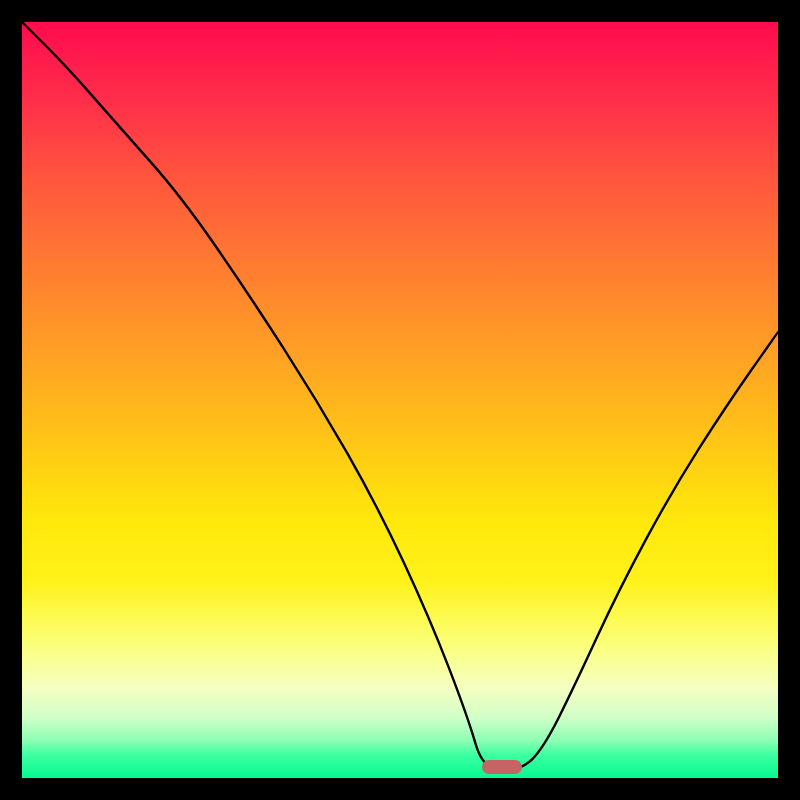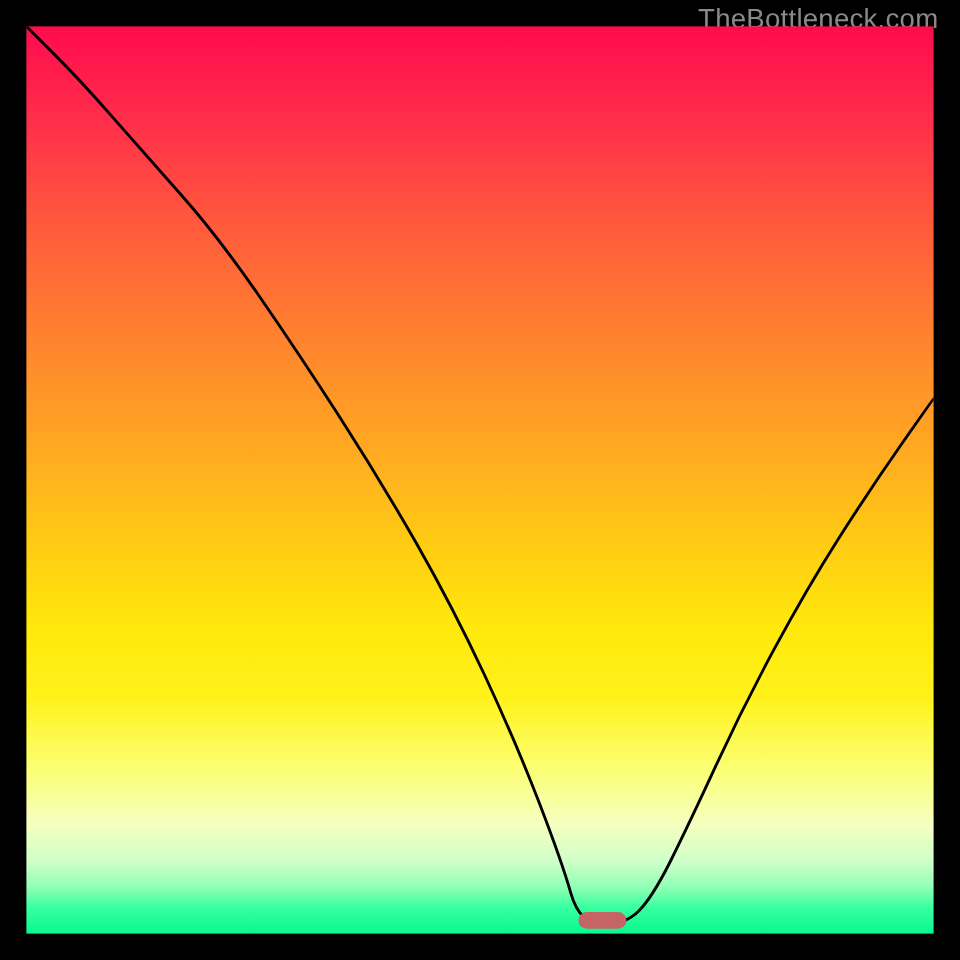--- a/index.html
+++ b/index.html
@@ -23,21 +23,20 @@
       #06f992 100%);
   }
   svg.curve{position:absolute;left:0;top:0;width:756px;height:756px}
   .marker{position:absolute;width:40px;height:14px;border-radius:7px;background:#c66364}
   .watermark{position:absolute;top:2px;right:18px;color:#8a8a8a;font-size:23px;letter-spacing:.2px}
 </style>
 </head>
 <body>
 
 <div class="frame">
-  <div class="watermark">TheBottleneck.com</div>
   <div class="plot">
     <div class="gradient"></div>
     <svg class="curve" viewBox="0 0 756 756" preserveAspectRatio="none">
       <path id="curve-path" fill="none" stroke="#000" stroke-width="2.4" stroke-linecap="round" stroke-linejoin="round" d="M 0.0 0.0 Q 0.0 0.0 22.7 22.7 Q 45.4 45.4 71.8 75.6 Q 98.3 105.8 128.5 139.9 Q 158.8 173.9 192.8 223.0 Q 226.8 272.2 260.8 325.1 Q 294.8 378.0 325.1 430.9 Q 355.3 483.8 381.8 540.5 Q 408.2 597.2 427.1 646.4 Q 446.0 695.5 453.6 722.0 Q 461.2 748.4 480.1 748.4 Q 499.0 748.4 510.3 737.1 Q 521.6 725.8 536.8 695.5 Q 551.9 665.3 574.6 616.1 Q 597.2 567.0 623.7 517.9 Q 650.2 468.7 676.6 427.1 Q 703.1 385.6 729.5 347.8 T 756.0 310.0"></path>
     </svg>
     <div class="marker" id="marker" style="left: 460.06px; top: 737.66px;"></div>
   </div>
 </div>
 
 </body></html>

